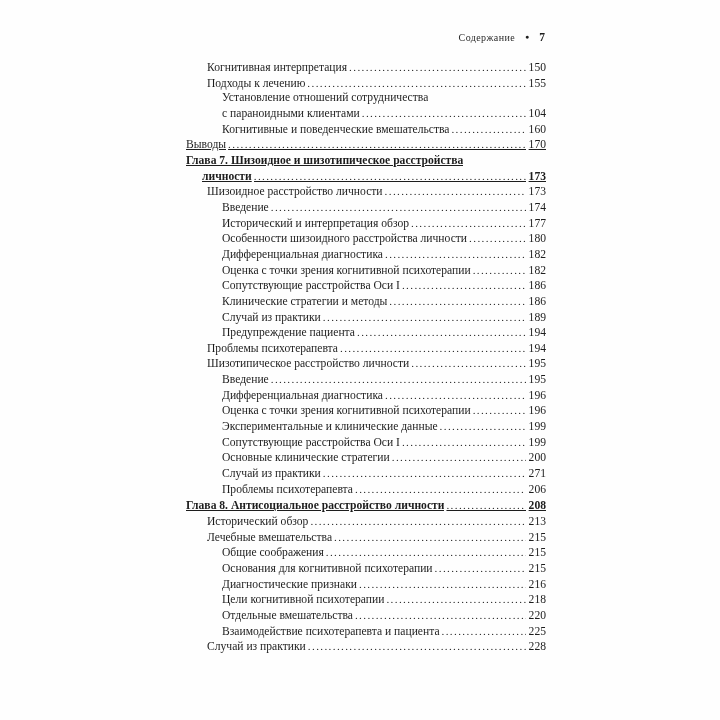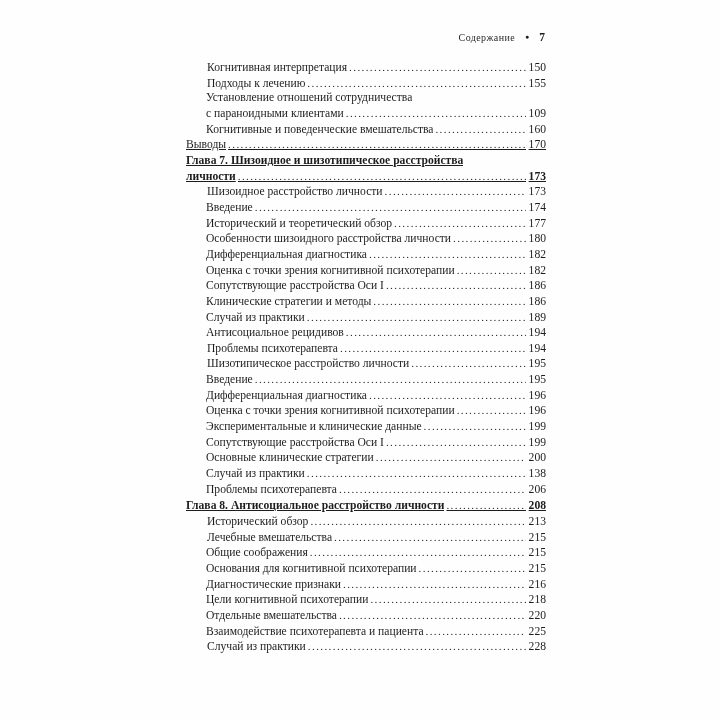--- a/index.html
+++ b/index.html
@@ -63,22 +63,22 @@
   .leader::after {
     content:"..........................................................................................................";
     letter-spacing:1.4px;
     font-size:11px;
     font-weight:normal;
     color:#222;
   }
   .p { flex:none; }
   .lvl0 { margin-left:0;text-decoration:underline; }
   .lvl1 { margin-left:21px; }
-  .lvl2 { margin-left:20px; }
-  .cont { margin-left:0; }
+  .lvl2 { margin-left:36px; }
+  .cont { margin-left:16px; }
   .bold { font-weight:bold; }
   .gap { margin-top:1px; }
 </style>
 </head>
 <body>
 
 <div class="page">
   <div class="content">
 
     <header class="running-head">
@@ -97,21 +97,21 @@
           <span class="t">Подходы к лечению</span>
           <span class="leader"></span>
           <span class="p">155</span>
         </div>
         <div class="row lvl2">
           <span class="t">Установление отношений сотрудничества</span>
         </div>
         <div class="row lvl2">
           <span class="t">с параноидными клиентами</span>
           <span class="leader"></span>
-          <span class="p">109</span>
+          <span class="p">104</span>
         </div>
         <div class="row lvl2">
           <span class="t">Когнитивные и поведенческие вмешательства</span>
           <span class="leader"></span>
           <span class="p">160</span>
         </div>
         <div class="row lvl0">
           <span class="t">Выводы</span>
           <span class="leader"></span>
           <span class="p">170</span>
@@ -128,21 +128,21 @@
           <span class="t">Шизоидное расстройство личности</span>
           <span class="leader"></span>
           <span class="p">173</span>
         </div>
         <div class="row lvl2">
           <span class="t">Введение</span>
           <span class="leader"></span>
           <span class="p">174</span>
         </div>
         <div class="row lvl2">
-          <span class="t">Исторический и теоретический обзор</span>
+          <span class="t">Исторический и интерпретация обзор</span>
           <span class="leader"></span>
           <span class="p">177</span>
         </div>
         <div class="row lvl2">
           <span class="t">Особенности шизоидного расстройства личности</span>
           <span class="leader"></span>
           <span class="p">180</span>
         </div>
         <div class="row lvl2">
           <span class="t">Дифференциальная диагностика</span>
@@ -163,21 +163,21 @@
           <span class="t">Клинические стратегии и методы</span>
           <span class="leader"></span>
           <span class="p">186</span>
         </div>
         <div class="row lvl2">
           <span class="t">Случай из практики</span>
           <span class="leader"></span>
           <span class="p">189</span>
         </div>
         <div class="row lvl2">
-          <span class="t">Антисоциальное рецидивов</span>
+          <span class="t">Предупреждение пациента</span>
           <span class="leader"></span>
           <span class="p">194</span>
         </div>
         <div class="row lvl1">
           <span class="t">Проблемы психотерапевта</span>
           <span class="leader"></span>
           <span class="p">194</span>
         </div>
         <div class="row lvl1">
           <span class="t">Шизотипическое расстройство личности</span>
@@ -210,21 +210,21 @@
           <span class="p">199</span>
         </div>
         <div class="row lvl2">
           <span class="t">Основные клинические стратегии</span>
           <span class="leader"></span>
           <span class="p">200</span>
         </div>
         <div class="row lvl2">
           <span class="t">Случай из практики</span>
           <span class="leader"></span>
-          <span class="p">138</span>
+          <span class="p">271</span>
         </div>
         <div class="row lvl2">
           <span class="t">Проблемы психотерапевта</span>
           <span class="leader"></span>
           <span class="p">206</span>
         </div>
         <div class="row lvl0 bold gap">
           <span class="t">Глава 8. Антисоциальное расстройство личности</span>
           <span class="leader"></span>
           <span class="p">208</span>

